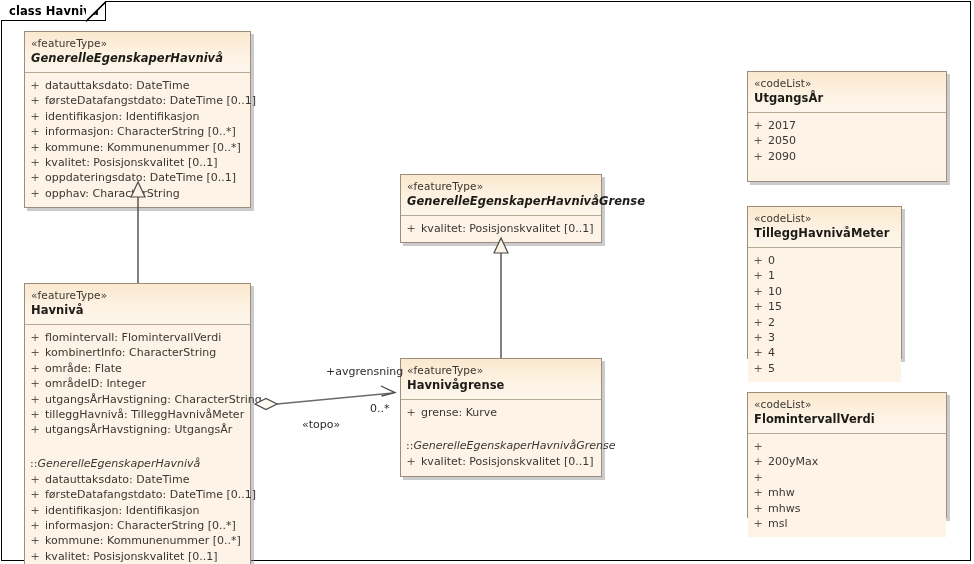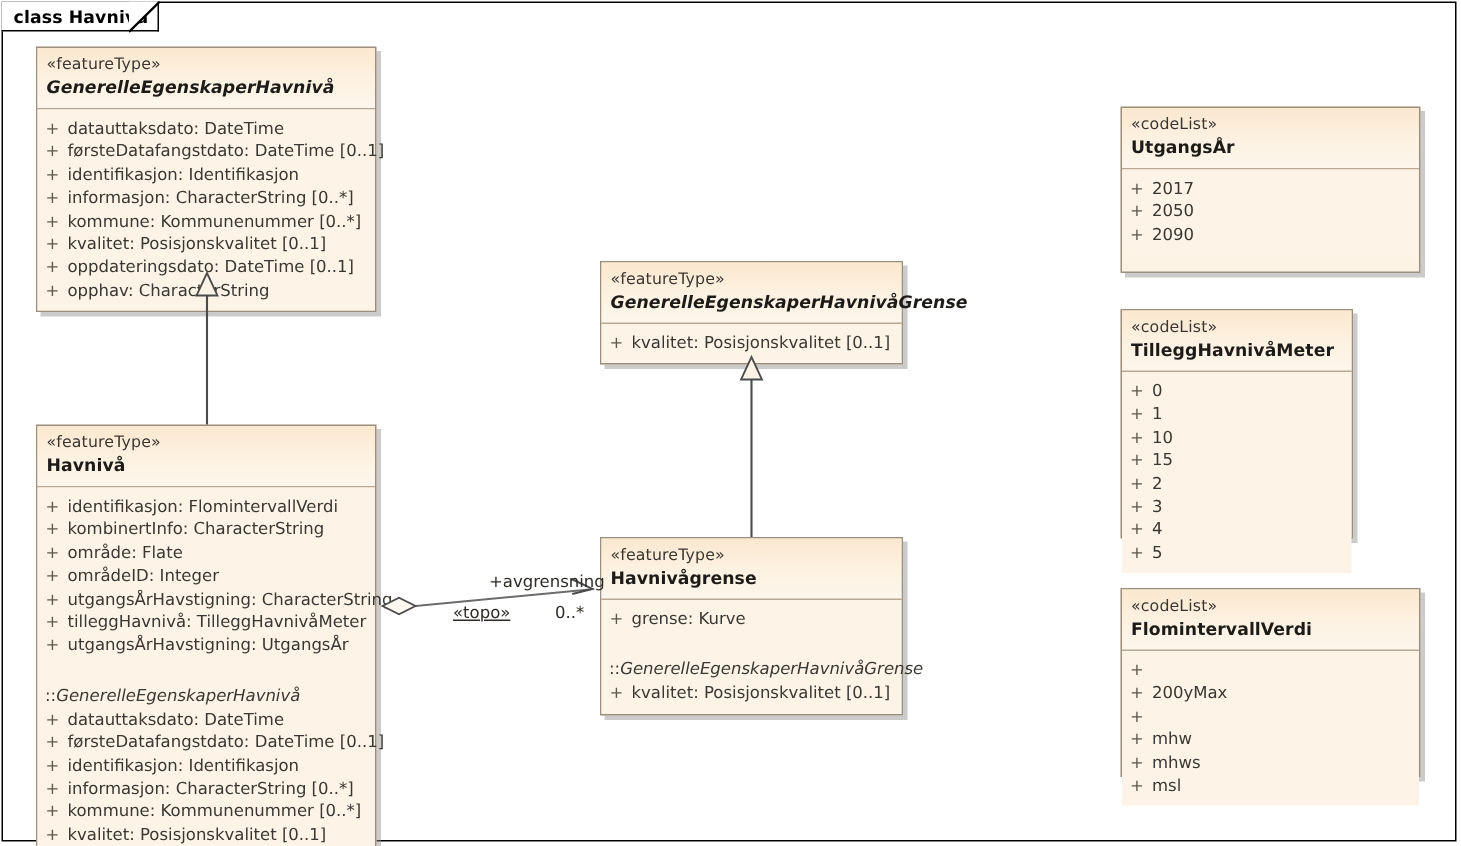--- a/index.html
+++ b/index.html
@@ -173,22 +173,22 @@
       <polygon points="501,238 494,253 508,253" fill="#fdf3e4" stroke="#4b4b4b" stroke-width="1.2"></polygon>
     </g>
      Havnivågrense --&gt;
     <g>
       <line x1="277" y1="404" x2="393" y2="393" stroke="#6b6b6b" stroke-width="1.3"></line>
       <polygon points="255,404 266,398.5 277,404 266,409.5" fill="#fdf8f0" stroke="#4b4b4b" stroke-width="1.2"></polygon>
       <path d="M381,386 L395,392.6 L381.5,396" fill="none" stroke="#4b4b4b" stroke-width="1.3"></path>
     </g>
   </svg>
 
-  <div class="edge-label" style="left:326px; top:381px;">+avgrensning</div>
-  <div class="edge-label" style="left:302px; top:402px;text-decoration:underline;">«topo»</div>
+  <div class="edge-label" style="left:326px; top:365px;">+avgrensning</div>
+  <div class="edge-label" style="left:302px; top:418px;">«topo»</div>
   <div class="edge-label" style="left:370px; top:402px;">0..*</div>
 
   <div class="uml" style="left:24px; top:31px; width:227px;">
     <div class="uml-header">
       <span class="stereotype">«featureType»</span>
       <span class="cls-name abstract">GenerelleEgenskaperHavnivå</span>
     </div>
     <div class="uml-body">
       <div class="attr">
           <span class="vis">+</span>
@@ -226,21 +226,21 @@
   </div>
 
   <div class="uml" style="left:24px; top:283px; width:227px;">
     <div class="uml-header">
       <span class="stereotype">«featureType»</span>
       <span class="cls-name">Havnivå</span>
     </div>
     <div class="uml-body">
       <div class="attr">
           <span class="vis">+</span>
-          <span class="sig">identifikasjon: FlomintervallVerdi</span>
+          <span class="sig">flomintervall: FlomintervallVerdi</span>
         </div>
       <div class="attr">
           <span class="vis">+</span>
           <span class="sig">kombinertInfo: CharacterString</span>
         </div>
       <div class="attr">
           <span class="vis">+</span>
           <span class="sig">område: Flate</span>
         </div>
       <div class="attr">

